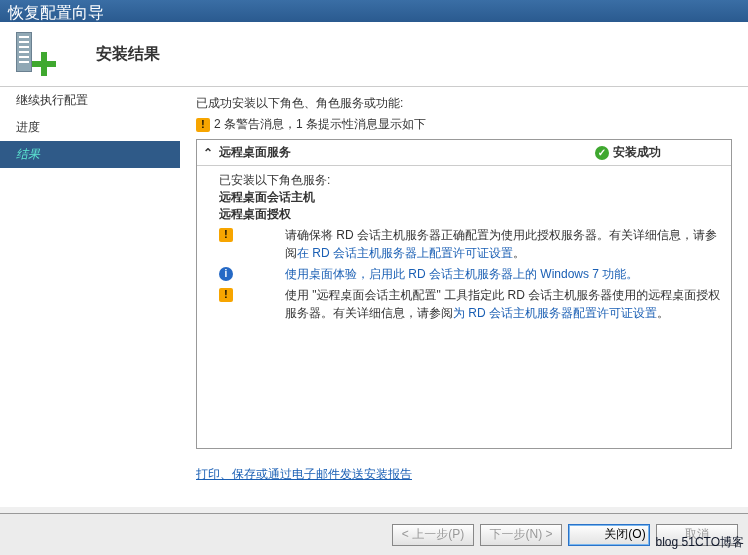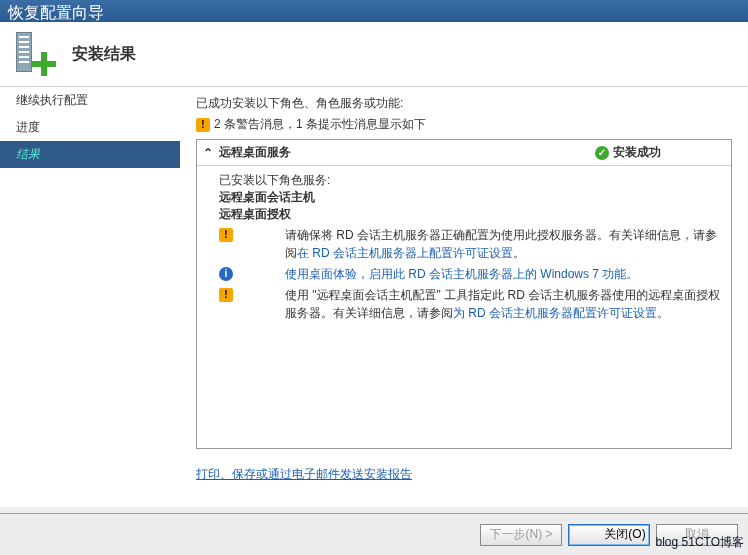--- a/index.html
+++ b/index.html
@@ -1,18 +1,18 @@
 <!DOCTYPE html>
 <html><head>
 <meta charset="utf-8">
 <style>
 * { box-sizing: border-box; margin: 0; padding: 0; font-family: "Microsoft YaHei", SimSun, Arial, sans-serif; }
 body { background: #f0f0f0; width: 748px; height: 555px; overflow: hidden; }
 .titlebar { background: linear-gradient(#3a6ea5, #2a5a8f); color: #fff; padding: 3px 8px; font-size: 16px; height: 22px; }
-.header-area { background: #fff; height: 65px; display: flex; align-items: center; padding: 0 10px; border-bottom: 1px solid #ccc; }
+.header-area { background: #fff; height: 65px; display: flex; align-items: center; padding: 0 10px; border-bottom: 1px solid #ccc; gap: 24px; }
 .header-icon { width: 48px; height: 48px; position: relative; margin-right: 14px; }
 .server-stack { width: 16px; height: 40px; background: #90a8b5; border:1px solid #6a8090; position:absolute; left:6px; top:2px; }
 .server-stack::before { content:""; position:absolute; left:2px; top:3px; width:10px; height:2px; background:#fff; box-shadow:0 5px 0 #fff,0 10px 0 #fff,0 15px 0 #fff,0 20px 0 #fff,0 25px 0 #fff; }
 .green-plus { position:absolute; left:22px; top:22px; width:24px; height:24px; }
 .green-plus::before, .green-plus::after { content:""; position:absolute; background:#3fa82f; }
 .green-plus::before { left:9px; top:0; width:6px; height:24px; }
 .green-plus::after { left:0; top:9px; width:24px; height:6px; }
 .header-title { font-size: 16px; font-weight: bold; color: #333; }
 .body-area { display: flex; height: 420px; }
 .sidebar { width: 180px; background: #fff; font-size: 12px; color: #333; }
@@ -107,18 +107,19 @@
           </span>
         </div>
       </div>
     </div>
 
     <span class="report-link">打印、保存或通过电子邮件发送安装报告</span>
   </div>
 </div>
 
 <div class="footer">
+  <button class="btn" disabled="">&lt; 上一步(P)</button>
   <button class="btn" disabled="">下一步(N) &gt;</button>
   <button class="btn default">关闭(O)</button>
   <button class="btn" disabled="">取消</button>
 </div>
 
 <div class="watermark">blog 51CTO博客</div>
 
 </body></html>

